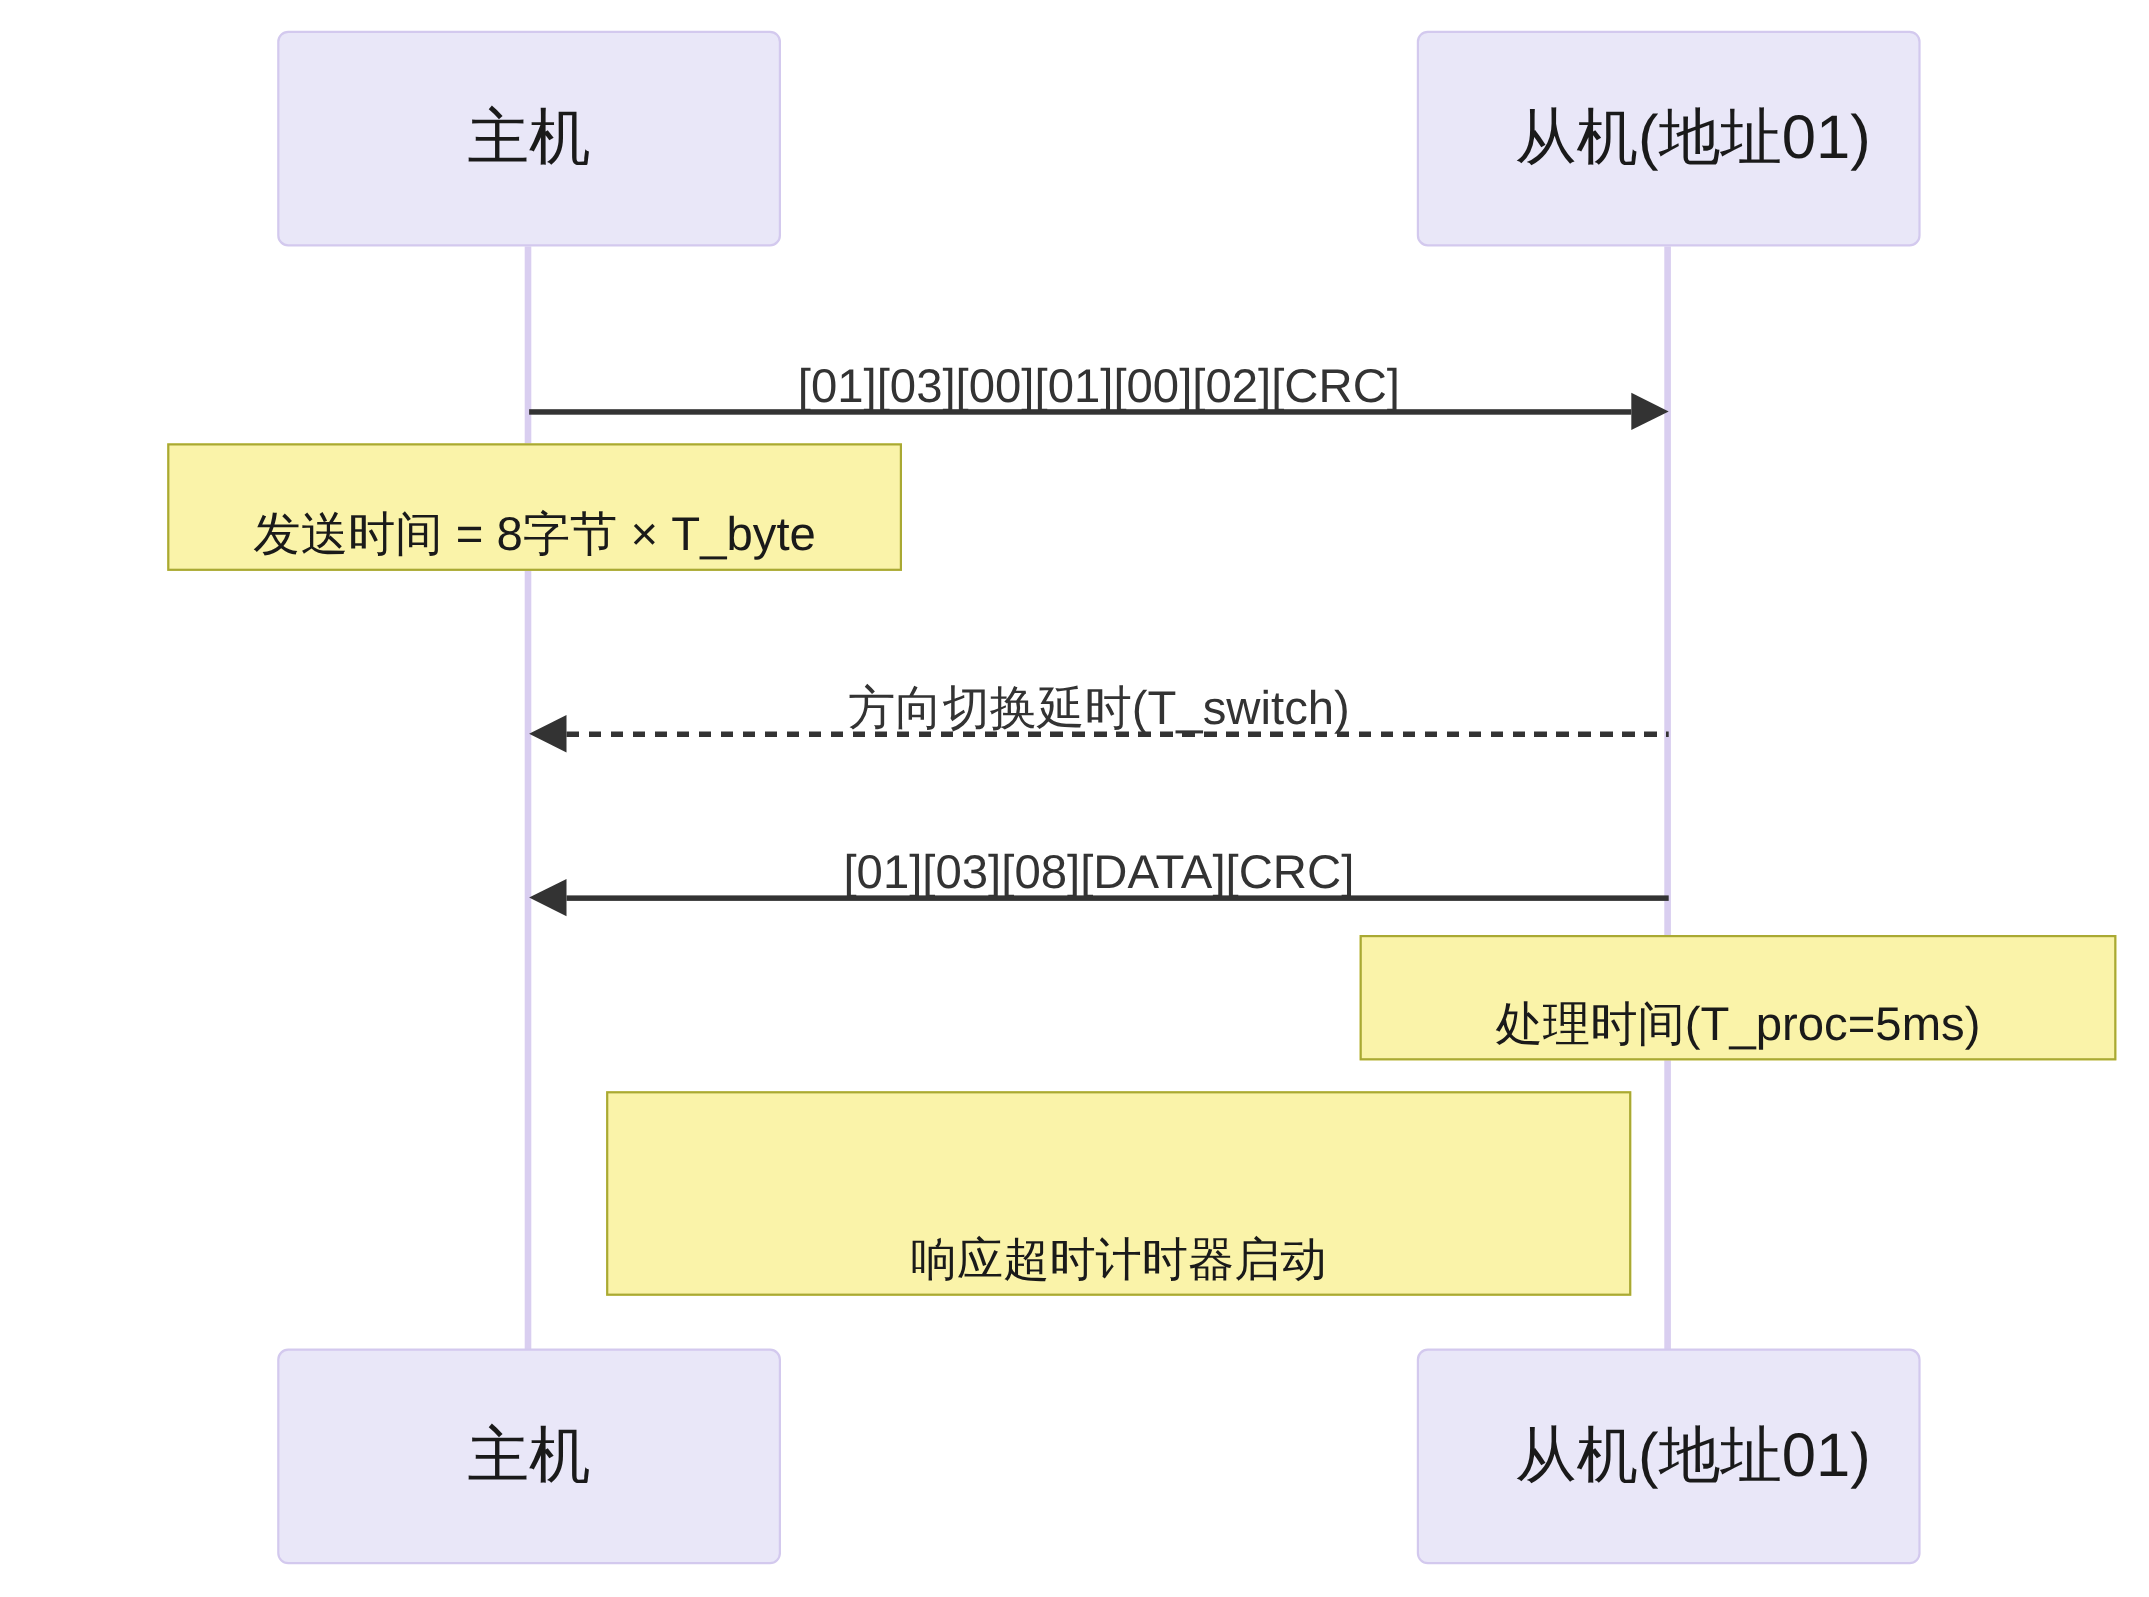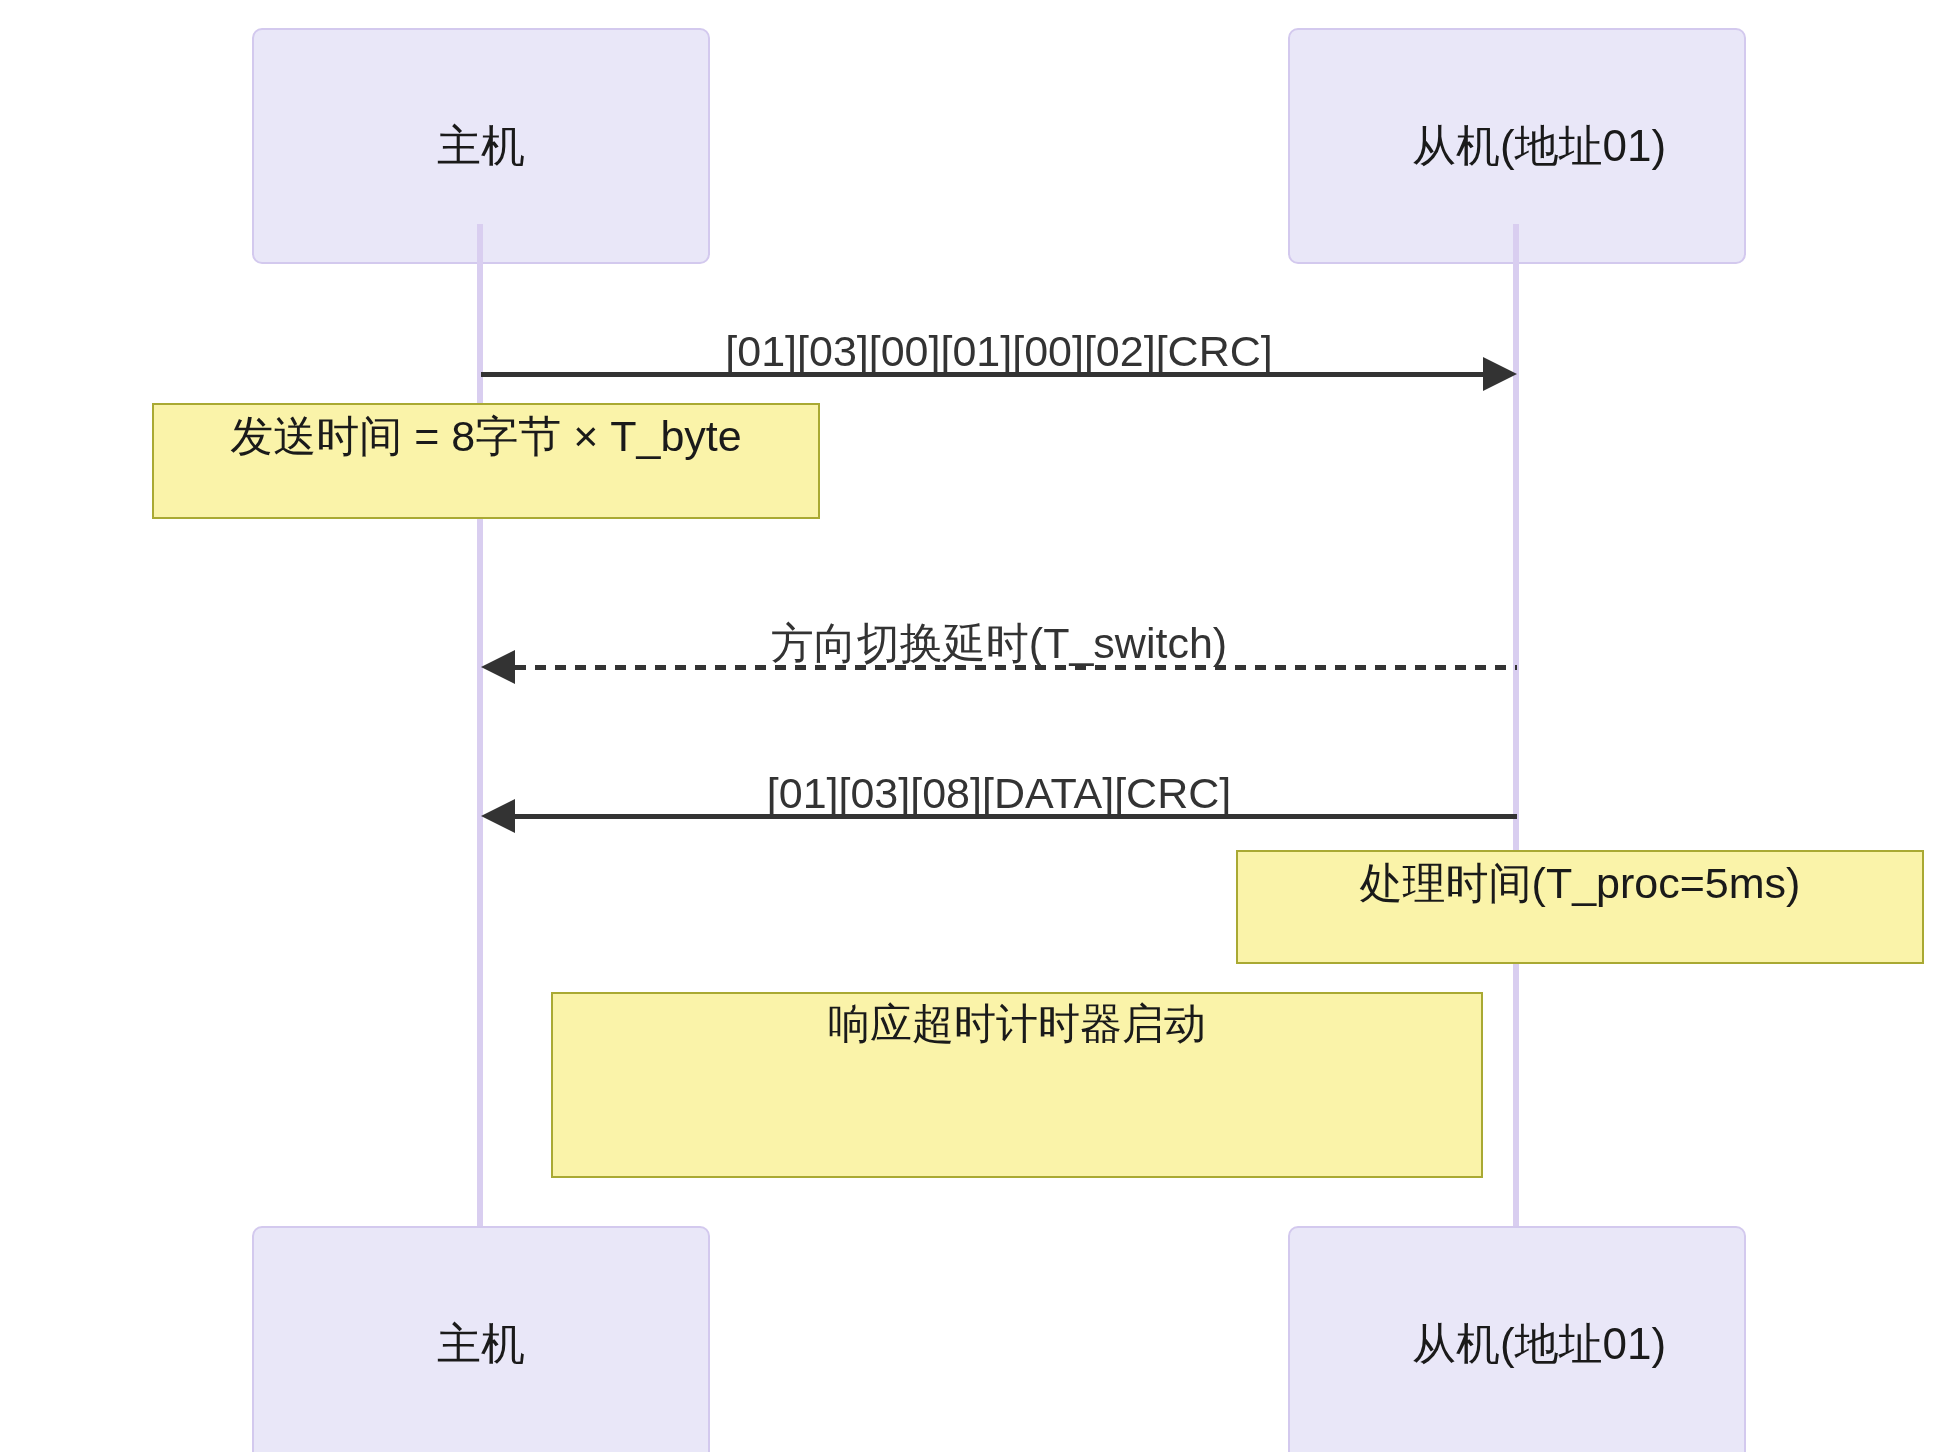--- a/index.html
+++ b/index.html
@@ -19,28 +19,28 @@
     width: 1954px;
     height: 1452px;
     background: var(--bg);
     font-family: "Liberation Sans", "DejaVu Sans", sans-serif;
     color: var(--text);
     overflow: hidden;
   }
   .actor {
     position: absolute;
     width: 458px;
-    height: 236px;
+    height: 196px;
     background: var(--actor-fill);
     border: 2px solid var(--actor-border);
     border-radius: 10px;
     display: flex;
     align-items: center;
     justify-content: center;
-    font-size: 44px;
+    font-size: 56px;
     color: var(--text);
   }
   .actor.col-left  { left: 252px; }
   .actor.col-right { left: 1288px; padding-left: 44px; }
   .actor.row-top    { top: 28px; }
   .actor.row-bottom { top: 1226px; }
   .lifeline {
     position: absolute;
     top: 224px;
     width: 6px;
@@ -77,21 +77,21 @@
   }
   .arrowhead.point-right { border-left: 34px solid var(--message); }
   .arrowhead.point-left  { border-right: 34px solid var(--message); }
   .note {
     position: absolute;
     background: var(--note-fill);
     border: 2px solid var(--note-border);
     display: flex;
     flex-direction: column;
     align-items: center;
-    justify-content: flex-start;
+    justify-content: flex-end;
     text-align: center;
     font-size: 43px;
     color: var(--text);
     line-height: 1.45;
     white-space: nowrap;
   }
   .note.n1 { left: 152px;  top: 403px; width: 668px; height: 116px; }
   .note.n2 { left: 1236px; top: 850px; width: 688px; height: 114px; }
   .note.n3 { left: 551px;  top: 992px; width: 932px; height: 186px; font-size: 42px; }
 </style>

